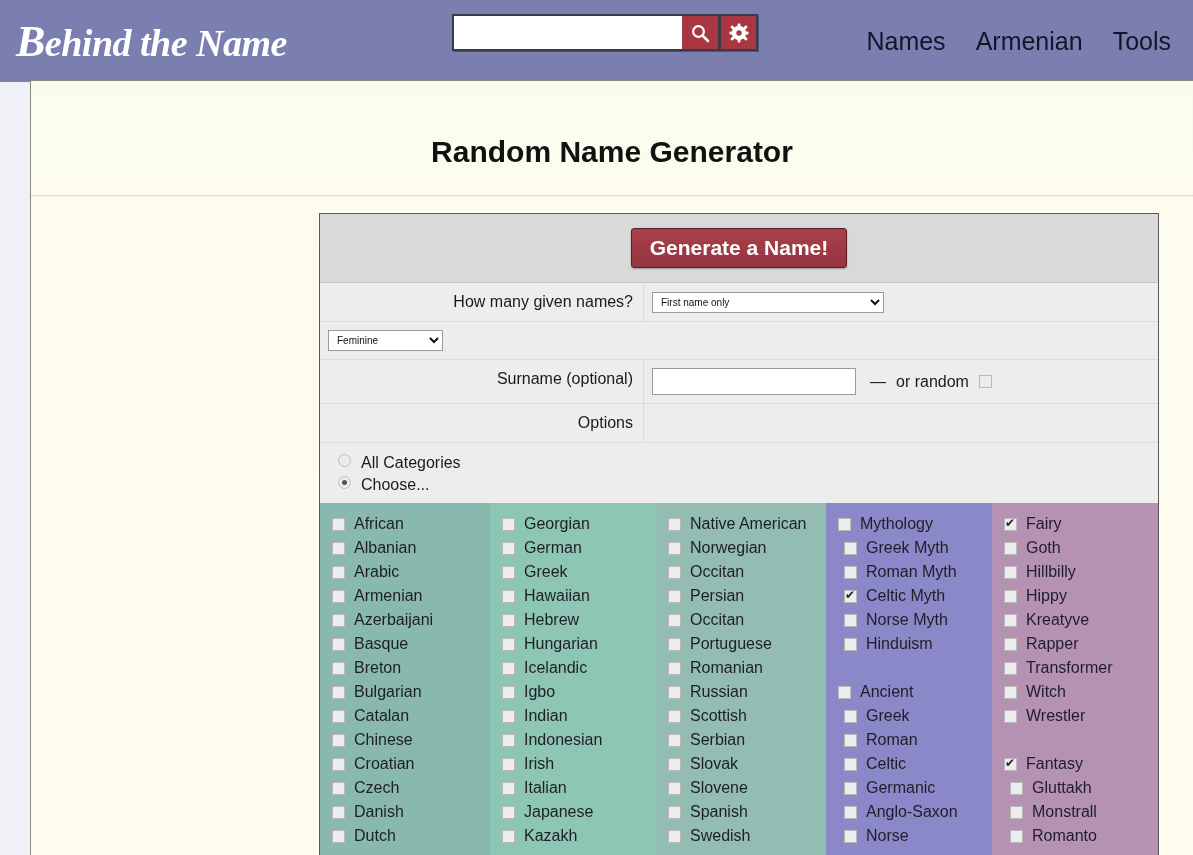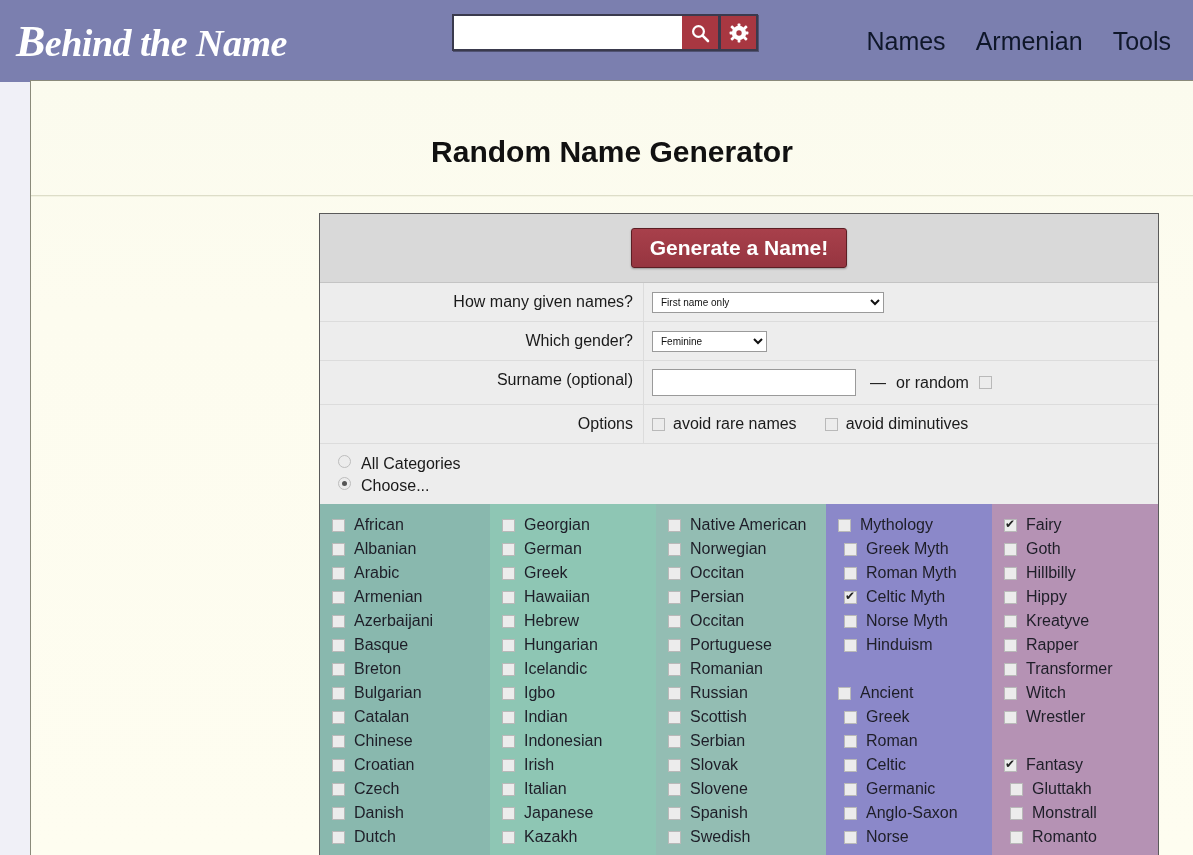--- a/index.html
+++ b/index.html
@@ -316,50 +316,39 @@
     <div class="frow">
       <div class="flabel">How many given names?</div>
       <div class="fvalue">
         <select id="names-count-select">
           <option>First name only</option>
         </select>
       </div>
     </div>
 
     <div class="frow">
-      <div class="flabel">Which gender?</div>
       <div class="fvalue">
         <select id="gender-select">
           <option>Feminine</option>
         </select>
       </div>
     </div>
 
     <div class="frow">
       <div class="flabel">Surname (optional)</div>
       <div class="fvalue">
         <input id="surname-input" type="text" value="" style="">
         <span class="dash-text">—</span>
         <span>or random</span>
         <span class="cbx" style="margin-left:10px"></span>
       </div>
     </div>
 
     <div class="frow">
       <div class="flabel">Options</div>
-      <div class="fvalue">
-        <span class="opt-item">
-          <span class="cbx"></span>
-          <span>avoid rare names</span>
-        </span>
-        <span class="opt-item">
-          <span class="cbx"></span>
-          <span>avoid diminutives</span>
-        </span>
-      </div>
     </div>
 
     <div id="cat-radio-row">
       <div class="radio-line">
         <span class="rdo"></span>
         <span>All Categories</span>
       </div>
       <div class="radio-line">
         <span class="rdo checked"></span>
         <span>Choose...</span>

